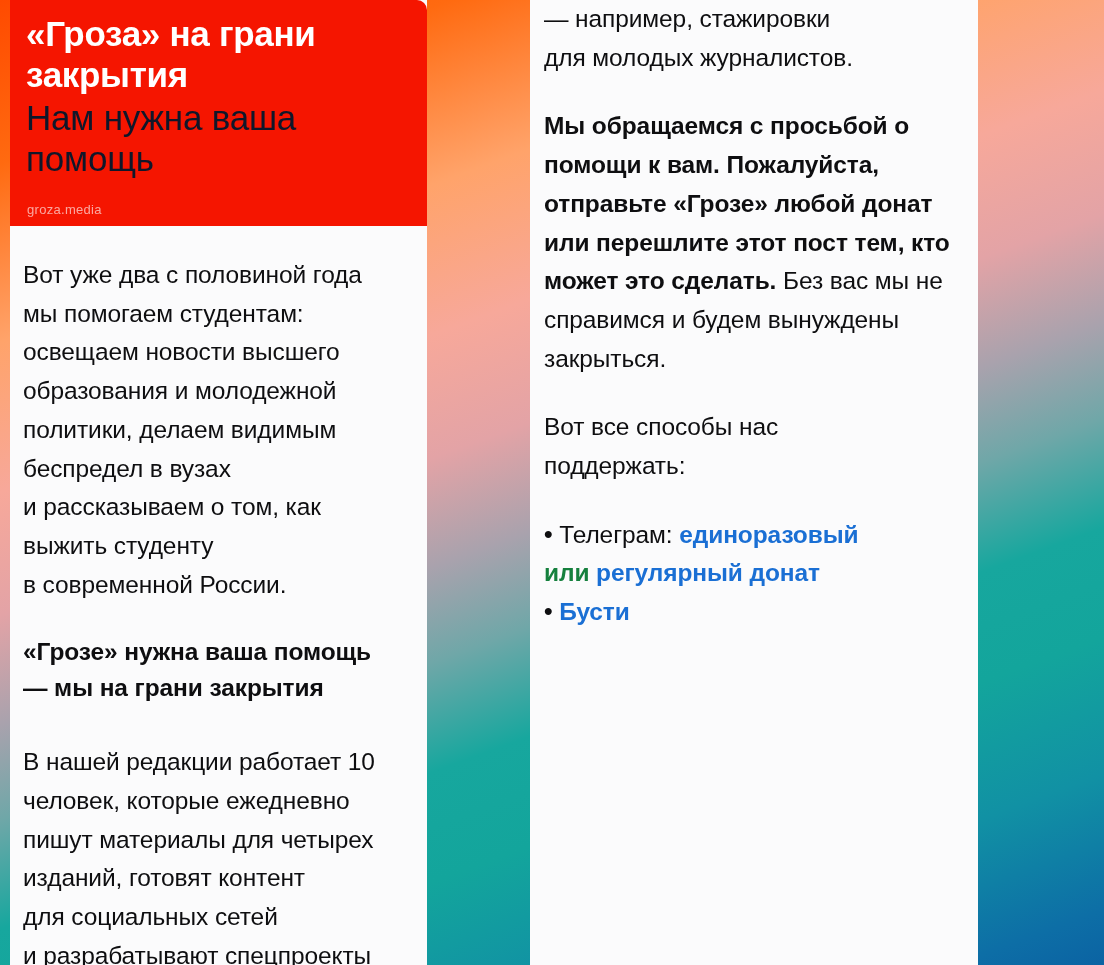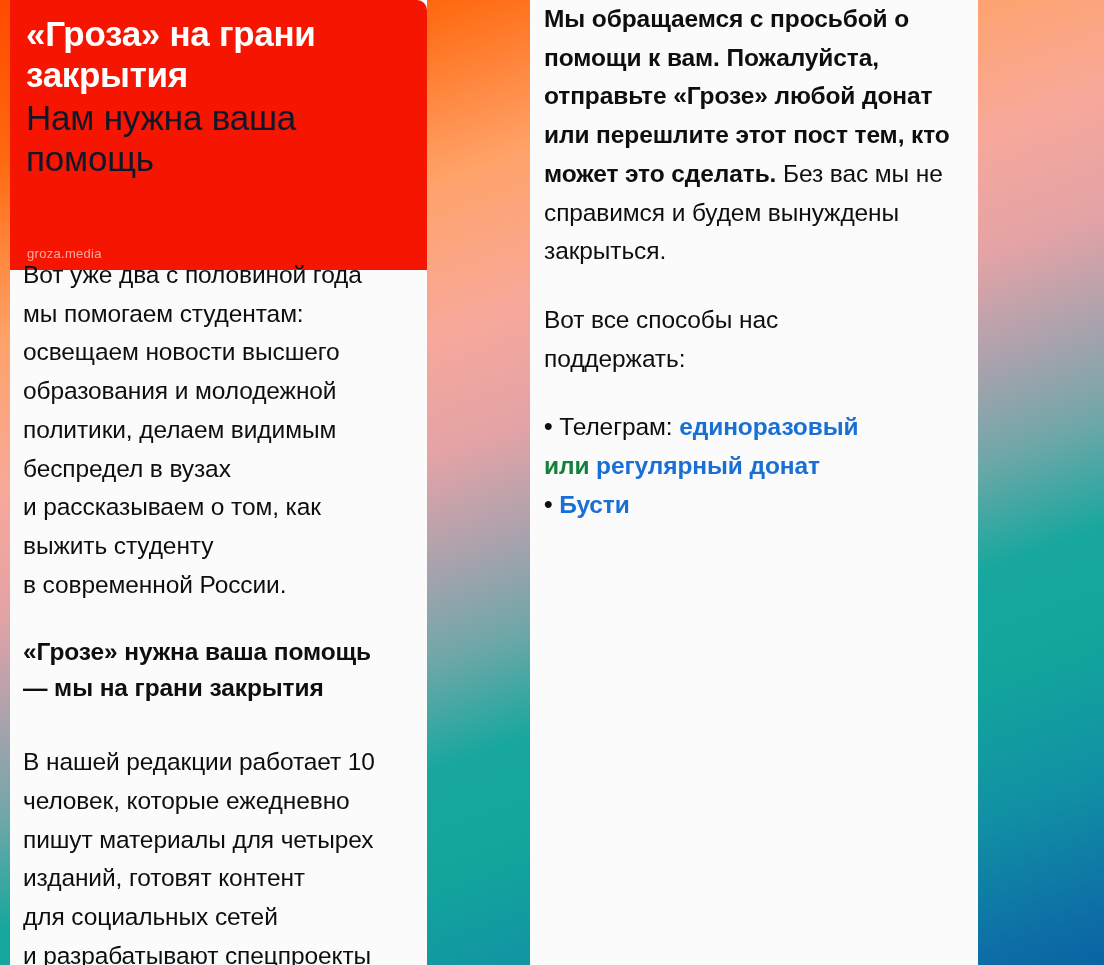--- a/index.html
+++ b/index.html
@@ -51,21 +51,21 @@
     left: 530px;
     width: 448px;
   }
 
   
   #red-banner {
     position: absolute;
     left: 0;
     top: 0;
     width: 417px;
-    height: 270px;
+    height: 226px;
     background: #f51500;
     border-top-right-radius: 10px;
     box-sizing: border-box;
     padding: 14px 16px 0 16px;
   }
   #banner-line1 {
     color: #ffffff;
     font-weight: 700;
     font-size: 35px;
     line-height: 1.17;
@@ -182,20 +182,22 @@
 и разрабатывают спецпроекты
 — например, стажировки</p>
   </div>
 
 </div>
 
 <div class="panel" id="panel-right">
 
   <div class="post-body" id="right-text">
 
+    <p class="para first">— например, стажировки
+для молодых журналистов.</p>
 
 
     <p class="para"><span class="b">Мы обращаемся с просьбой о помощи к вам. Пожалуйста, отправьте «Грозе» любой донат или перешлите этот пост тем, кто может это сделать.</span><span> Без вас мы не справимся и будем вынуждены закрыться.</span></p>
 
     <p class="para">Вот все способы нас
 поддержать:</p>
 
     <div class="link-list">
       <div class="link-row"><span class="bullet">•</span><span class="lbl">&nbsp;</span><span class="lbl">Телеграм:</span><span>&nbsp;</span><a class="lnk">единоразовый</a><br><span class="conj">или</span><span>&nbsp;</span><a class="lnk">регулярный донат</a></div>
 

